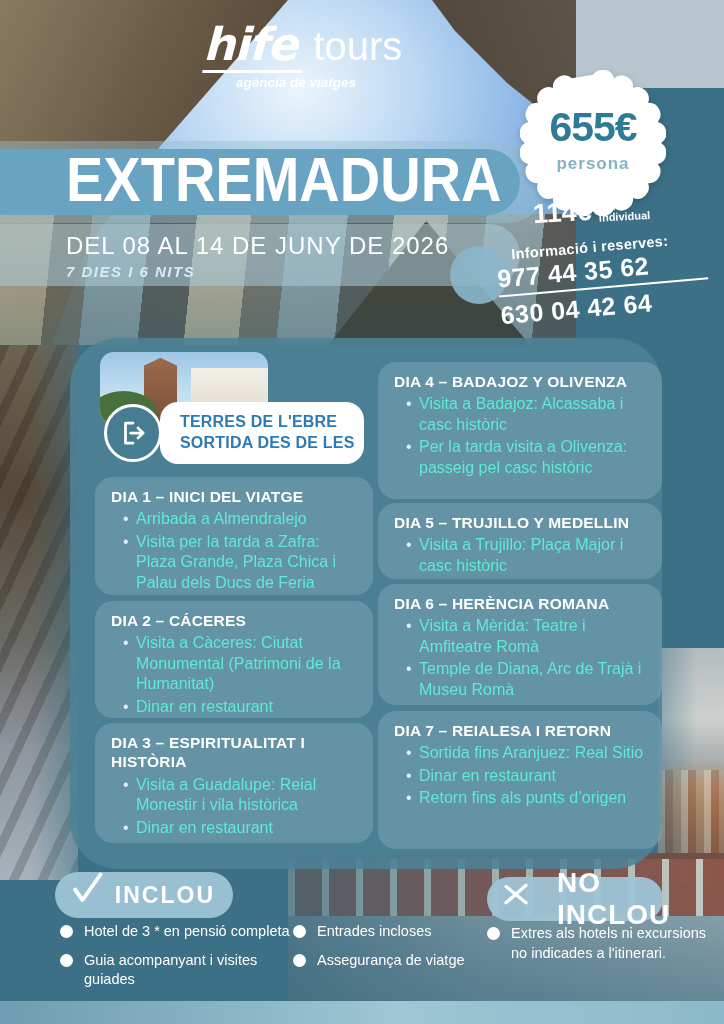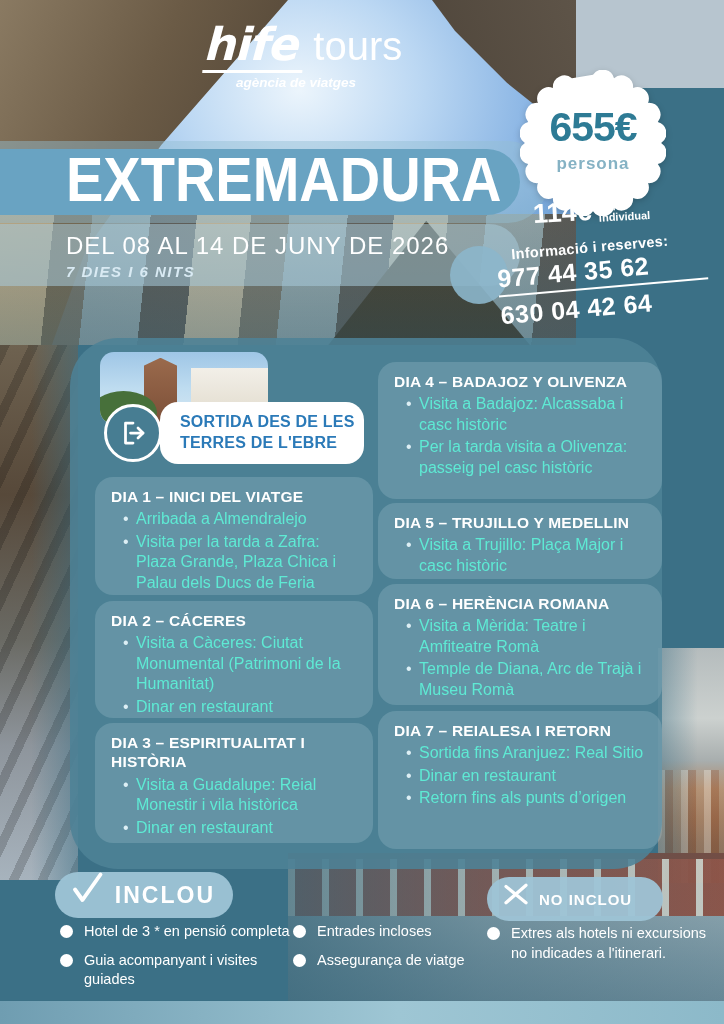--- a/index.html
+++ b/index.html
@@ -107,21 +107,21 @@
   .card-list{list-style:none;margin:0;padding:0 0 0 12px;}
   .card-list li{position:relative;padding-left:13px;font-size:16px;line-height:1.28;color:#5eead4;margin-bottom:2px;}
   .card-list li::before{content:"\2022";position:absolute;left:0;top:0;color:#ddeff5;}
 
   
   .pill{position:absolute;z-index:6;background:rgba(158,196,214,.95);border-radius:26px;
     display:flex;align-items:center;padding:0 18px;box-sizing:border-box;}
   .pill-inclou{left:55px;top:872px;width:178px;height:46px;justify-content:space-between;}
   .pill-noinclou{left:487px;top:877px;width:176px;height:44px;}
   .pill-label{font-size:23px;font-weight:800;letter-spacing:2px;}
-  .pill-noinclou .pill-label{font-size:15px;letter-spacing:1px;}
+  .pill-noinclou .pill-label{font-size:28px;letter-spacing:1px;margin-left:18px;}
   .pill-icon{width:36px;height:36px;margin:-14px 8px 0 -4px;flex:none;}
   .pill-noinclou .pill-icon{width:30px;height:30px;margin:-10px 8px 0 -4px;}
 
   .inc-list{position:absolute;z-index:6;}
   .inc-item{display:flex;margin-bottom:9px;}
   .dot{width:13px;height:13px;border-radius:50%;background:#fff;flex:none;margin:3px 11px 0 0;}
   .inc-text{font-size:14.5px;line-height:1.35;color:#fff;}
   .inc-col1{left:60px;top:922px;width:250px;}
   .inc-col2{left:293px;top:922px;width:195px;}
   .noinc-list{left:487px;top:924px;width:232px;}
@@ -196,22 +196,22 @@
   </div>
 
   <div class="depart-circle">
     <svg width="30" height="30" viewBox="0 0 24 24" fill="none" stroke="#fff" stroke-width="2.2" stroke-linecap="round" stroke-linejoin="round">
       <path d="M12 4H6v16h6"></path>
         <path d="M10 12h10"></path>
         <path d="M16 8l4 4-4 4"></path>
     </svg>
   </div>
   <div class="depart-badge">
+    <div>TERRES DE L'EBRE</div>
     <div>SORTIDA DES DE LES</div>
-    <div>TERRES DE L'EBRE</div>
   </div>
 
   <div class="card" style="left:95px;top:477px;width:278px;height:118px">
     <div class="card-title">DIA 1 – INICI DEL VIATGE</div>
     <ul class="card-list">
       <li>Arribada a Almendralejo</li>
       <li>Visita per la tarda a Zafra: Plaza Grande, Plaza Chica i Palau dels Ducs de Feria</li>
     </ul>
   </div>
   <div class="card" style="left:95px;top:601px;width:278px;height:117px">

